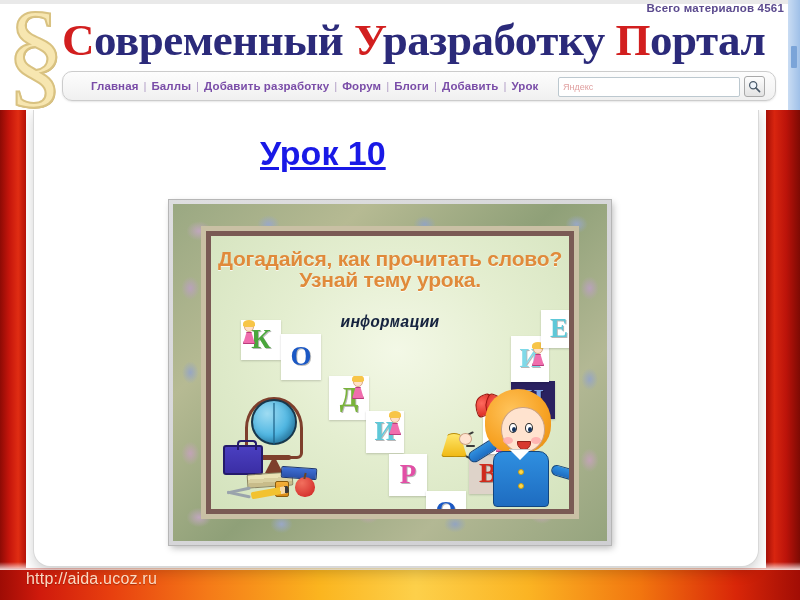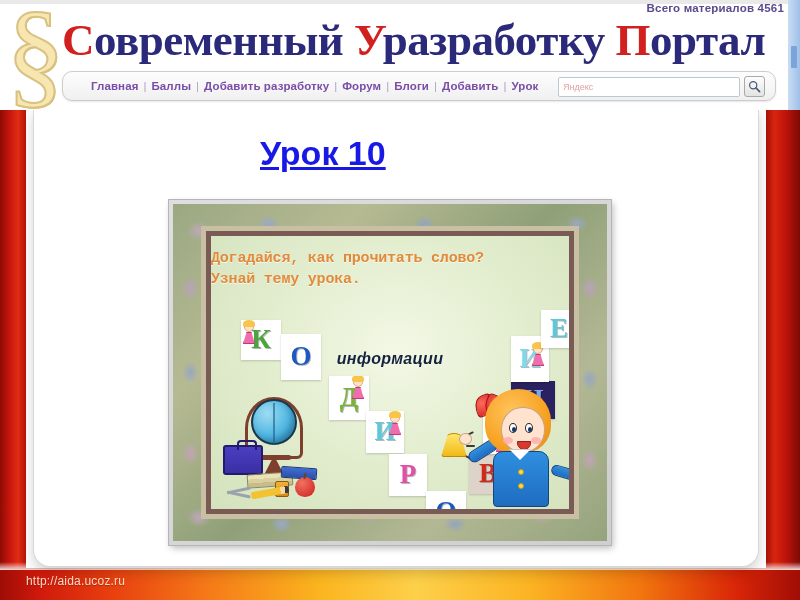--- a/index.html
+++ b/index.html
@@ -33,21 +33,21 @@
       #9e0c05 0%, #d01a0c 5%, #e8400f 14%, #f57a18 26%,
       #fbb51f 40%, #fdd04a 52%, #fbb423 66%, #f2760f 80%, #d92608 92%, #a10d05 100%);
   }
   .rail-bottom::before{
     content:""; position:absolute; left:0; right:0; top:-6px; height:8px;
     background: linear-gradient(to bottom, rgba(255,255,255,0) 0%, rgba(255,255,255,.85) 100%);
   }
 
   .watermark {
     position: absolute; left: 26px; bottom: 12px;
-    font-size: 12px; color: #ffe9d2; letter-spacing: .2px;
+    font-size: 16px; color: #ffe9d2; letter-spacing: .2px;
     text-shadow: 0 1px 1px rgba(120,20,0,.6);
     opacity: .92; z-index: 9;
     font-family: "Liberation Sans", sans-serif;
   }
 
   
   .card {
     position: absolute;
     left: 34px; top: 108px; right: 42px; bottom: 34px;
     background: #ffffff;
@@ -207,35 +207,34 @@
   }
   
   .slide-board {
     position: absolute; left: 42px; top: 36px; right: 42px; bottom: 36px;
     background: radial-gradient(ellipse at 52% 42%, #f3f8e6 0%, #e4eed0 45%, #d3e2bc 100%);
     overflow: hidden;
   }
 
   .slide-q {
     position: absolute; left: 0; right: 0; top: 12px;
-    text-align: left;
-    font-family: Liberation Mono, monospace;
-    font-weight: bold; font-size: 15px; line-height: 21px;
+    text-align: center;
+    font-family: Liberation Sans, sans-serif;
+    font-weight: bold; font-size: 21px; line-height: 21px;
     color: #e08a3a;
     text-shadow: 0 1px 0 rgba(255,255,255,.7);
     letter-spacing: -0.2px;
   }
   .slide-word {
     position: absolute; left: 0; right: 0; top: 78px;
     text-align: center;
-    font-family: Liberation Sans, sans-serif;
+    font-family: Liberation Mono, monospace;
     font-weight: bold; font-style: italic;
     font-size: 16px; color: #16233f;
     letter-spacing: .3px;
-    margin-top: 36px;
   }
 
   
   .tile {
     position: absolute;
     background: #ffffff;
     display: flex; align-items: center; justify-content: center;
     font-family: "Liberation Serif", serif;
     font-weight: bold; font-size: 27px;
     line-height: 1;

